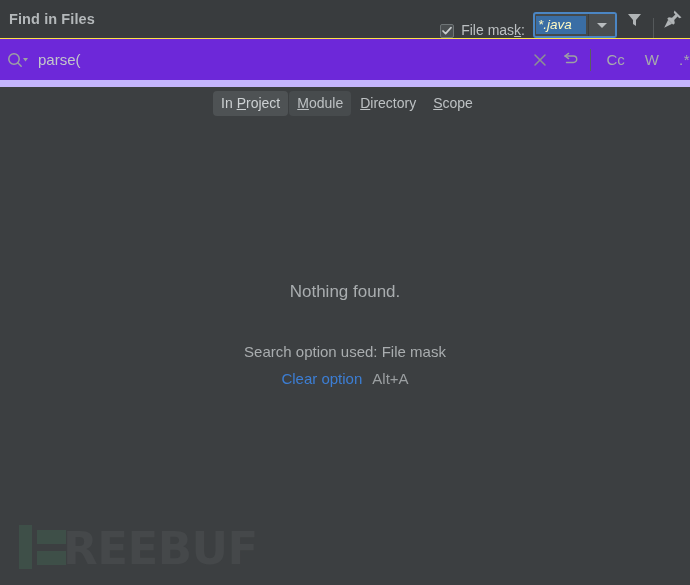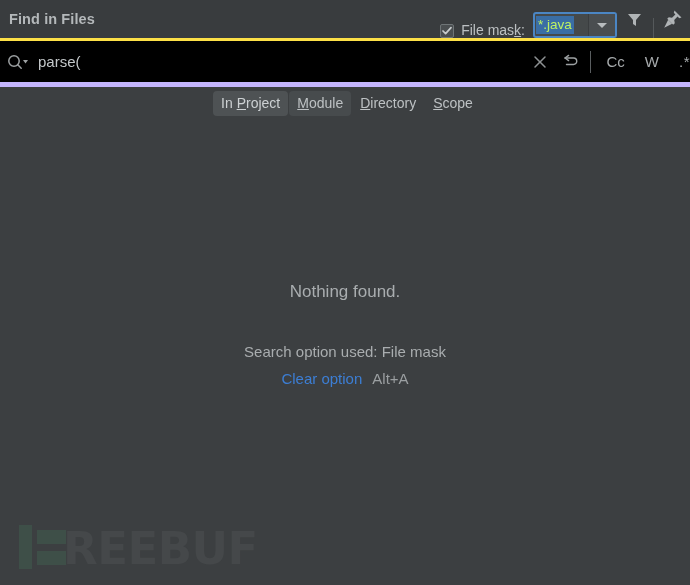--- a/index.html
+++ b/index.html
@@ -22,21 +22,21 @@
     background: #3c3f41;
     display: flex;
     flex-direction: column;
   }
 
   
   .header {
     position: relative;
     height: 38px;
     background: #393c3e;
-    border-bottom: 3px solid #fde047;
+    border-bottom: 1px solid #fde047;
     display: flex;
     align-items: center;
     flex: 0 0 auto;
   }
   .header-title {
     margin-left: 9px;
     font-size: 14.5px;
     font-weight: bold;
     color: #b4b8ba;
     letter-spacing: 0.1px;
@@ -79,25 +79,26 @@
   }
   .combo-field {
     flex: 1 1 auto;
     display: flex;
     align-items: center;
     padding: 0 0 0 1px;
     overflow: hidden;
   }
   .combo-value {
     background: #3a6ea5;
-    color: #bef264;
+    color: #fef9c3;
     font-size: 13.5px;
-    padding: 2px 2px 3px 2px;
+    padding: 2px 14px 3px 2px;
     line-height: 1;
     white-space: nowrap;
+    font-style: italic;
   }
   .combo-arrow {
     width: 26px;
     background: #4a4e50;
     border-left: 1px solid #3a3d3f;
     display: flex;
     align-items: center;
     justify-content: center;
     flex: 0 0 auto;
   }
@@ -120,22 +121,22 @@
     height: 20px;
     background: #55595b;
     margin: 0 2px;
     flex: 0 0 auto;
   }
 
   
   .searchrow {
     position: relative;
     height: 41px;
-    background: #000000;
-    border-bottom: 5px solid #c4b5fd;
+    background: #6d28d9;
+    border-bottom: 7px solid #c4b5fd;
     display: flex;
     align-items: center;
     flex: 0 0 auto;
   }
   .search-mag {
     margin-left: 7px;
     display: flex;
     align-items: center;
     flex: 0 0 auto;
   }

